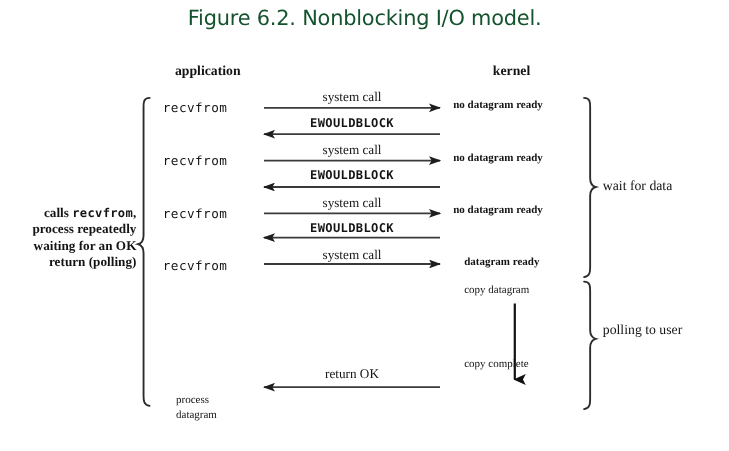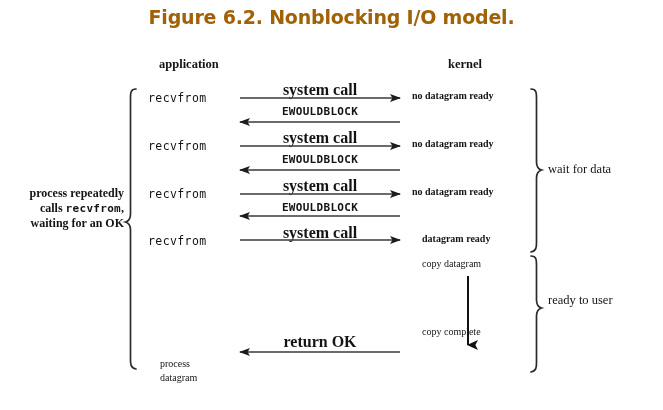--- a/index.html
+++ b/index.html
@@ -17,24 +17,24 @@
   }
 
   
   #figure-title {
     position: absolute;
     top: 6px;
     left: 0;
     width: 663px;
     text-align: center;
     font-family: "DejaVu Sans", sans-serif;
-    font-weight: bold;
+    font-weight: normal;
     font-size: 19px;
     letter-spacing: -0.2px;
-    color: #a16207;
+    color: #14532d;
   }
 
   
   .abs { position: absolute; white-space: nowrap; }
 
   .col-head {
     font-family: "Liberation Serif", serif;
     font-weight: bold;
     font-size: 12.5px;
     color: #141414;
@@ -55,22 +55,22 @@
   }
 
   .serif-plain {
     font-family: "Liberation Serif", serif;
     font-size: 10px;
     color: #141414;
   }
 
   .arrow-label {
     font-family: "Liberation Serif", serif;
-    font-weight: bold;
-    font-size: 16px;
+    font-weight: normal;
+    font-size: 12px;
     color: #141414;
     text-align: center;
   }
   .arrow-label.mono-label {
     font-family: "DejaVu Sans Mono", monospace;
     font-weight: bold;
     font-size: 11px;
     letter-spacing: 0.3px;
   }
 
@@ -110,23 +110,24 @@
 </head>
 <body>
 
 <div id="figure-title">Figure 6.2. Nonblocking I/O model.</div>
 
 <div class="abs col-head" style="left:159px; top:57px;">application</div>
 
 <div class="abs col-head" style="left:448px; top:57px;">kernel</div>
 
 <div id="process-note">
+  <div><span>calls </span><span class="code">recvfrom</span><span>,</span></div>
   <div>process repeatedly</div>
-  <div><span>calls </span><span class="code">recvfrom</span><span>,</span></div>
   <div>waiting for an OK</div>
+  <div>return (polling)</div>
 </div>
 
 <div class="abs mono" style="left:148px; top:91px;">recvfrom</div>
 <div class="abs mono" style="left:148px; top:139px;">recvfrom</div>
 <div class="abs mono" style="left:148px; top:187px;">recvfrom</div>
 <div class="abs mono" style="left:148px; top:234px;">recvfrom</div>
 
 <div class="abs serif-bold" style="left:412px; top:90px;">no datagram ready</div>
 <div class="abs serif-bold" style="left:412px; top:138px;">no datagram ready</div>
 <div class="abs serif-bold" style="left:412px; top:186px;">no datagram ready</div>
@@ -149,21 +150,21 @@
 <div class="abs arrow-label" style="left:240px; top:333px; width:160px;">return OK</div>
 
 <div class="abs serif-plain" style="left:160px; top:357px; line-height:14px; text-align:left; width:70px;">
   <div>process</div>
   <div>datagram</div>
 </div>
 
 <div class="abs brace-label" style="left:548px; top:162px;">wait for data</div>
 
 <div class="abs brace-label" style="left:548px; top:293px;">
-  <div>ready to user</div>
+  <div>polling to user</div>
 </div>
 
 <svg class="layer" viewBox="0 0 663 410">
   <defs>
     <marker id="ah-right" markerWidth="11" markerHeight="8" refX="10" refY="4" orient="auto" markerUnits="userSpaceOnUse">
       <path d="M0,0 L11,4 L0,8 L2.4,4 Z" fill="#1d1d1d"></path>
     </marker>
     <marker id="ah-left" markerWidth="11" markerHeight="8" refX="10" refY="4" orient="auto" markerUnits="userSpaceOnUse">
       <path d="M0,0 L11,4 L0,8 L2.4,4 Z" fill="#1d1d1d"></path>
     </marker>

